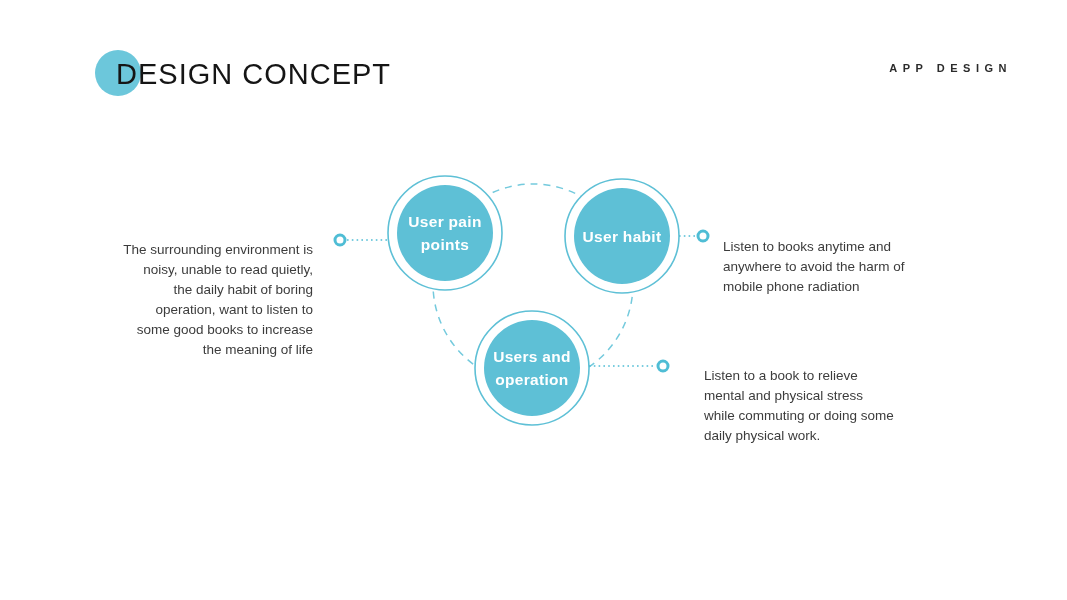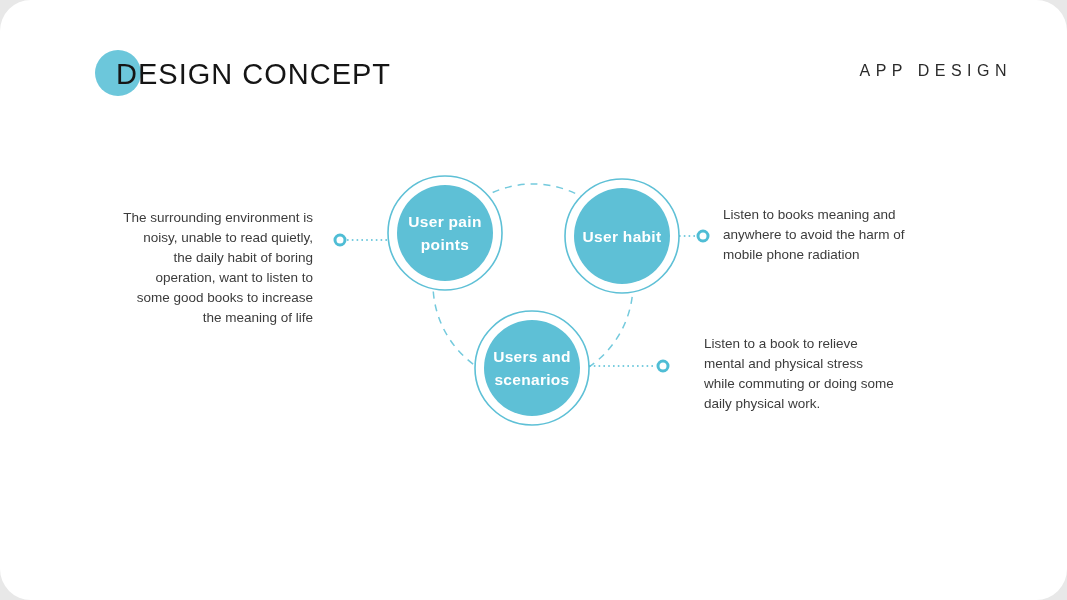--- a/index.html
+++ b/index.html
@@ -3,39 +3,38 @@
 <meta charset="utf-8">
 <style>
   html,body{margin:0;padding:0;background:#e8e8e8;}
   .slide{
     position:relative;
     width:1067px;height:600px;
     background:#ffffff;
     margin:0 auto;
     overflow:hidden;
     font-family:"Liberation Sans", sans-serif;
-    border-radius:31px;
   }
   
   .title-accent{
     position:absolute;left:95px;top:50px;
     width:46px;height:46px;border-radius:50%;
     background:var(--accentLight);
   }
   .page-title{
     position:absolute;left:116px;top:57px;
     font-size:29px;line-height:34px;
     font-weight:500;letter-spacing:1px;
     color:var(--ink);
     white-space:nowrap;
   }
   .corner-tag{
     position:absolute;right:55px;top:62px;
-    font-size:16px;letter-spacing:5.5px;
-    font-weight:400;color:#2b2b2b;
+    font-size:11px;letter-spacing:5.5px;
+    font-weight:700;color:#2b2b2b;
     white-space:nowrap;
   }
   
   .diagram-svg{position:absolute;left:0;top:0;width:1067px;height:600px;}
   .dash-circle{fill:none;stroke:var(--dash);stroke-width:1.5;stroke-dasharray:7 6;}
   .ring-outer{fill:#ffffff;stroke:var(--accent);stroke-width:1.6;}
   .node-fill{fill:var(--accent);}
   .dotline{fill:none;stroke:var(--connector);stroke-width:1.4;stroke-dasharray:1.6 3.2;}
   .mini-ring{fill:#ffffff;stroke:var(--connector);stroke-width:3;}
   
@@ -47,20 +46,21 @@
   }
   .label-pain{left:385px;top:203px;width:120px;height:60px;}
   .label-goals{left:552px;top:206px;width:140px;height:60px;}
   .label-scenarios{left:472px;top:338px;width:120px;height:60px;}
   
   .desc{
     position:absolute;
     font-size:13.5px;line-height:20px;
     color:var(--bodyText);
     white-space:pre-line;
+    margin-top:32px;
   }
   .desc-left{right:754px;top:208px;width:300px;text-align:right;}
   .desc-goals{left:723px;top:205px;width:220px;text-align:left;}
   .desc-scenarios{left:704px;top:334px;width:230px;text-align:left;}
 </style>
 </head>
 <body>
 
 <div class="slide">
 
@@ -86,29 +86,29 @@
 
     <circle class="mini-ring" cx="340" cy="240" r="5"></circle>
     <circle class="mini-ring" cx="703" cy="236" r="5"></circle>
     <circle class="mini-ring" cx="663" cy="366" r="5"></circle>
   </svg>
 
   <div class="node-label label-pain">User pain
 points</div>
   <div class="node-label label-goals">User habit</div>
   <div class="node-label label-scenarios">Users and
-scenarios</div>
+operation</div>
 
   <div class="desc desc-left">The surrounding environment is
 noisy, unable to read quietly,
 the daily habit of boring
 operation, want to listen to
 some good books to increase
 the meaning of life</div>
-  <div class="desc desc-goals">Listen to books meaning and
+  <div class="desc desc-goals">Listen to books anytime and
 anywhere to avoid the harm of
 mobile phone radiation</div>
   <div class="desc desc-scenarios">Listen to a book to relieve
 mental and physical stress
 while commuting or doing some
 daily physical work.</div>
 
 </div>
 
 </body></html>

